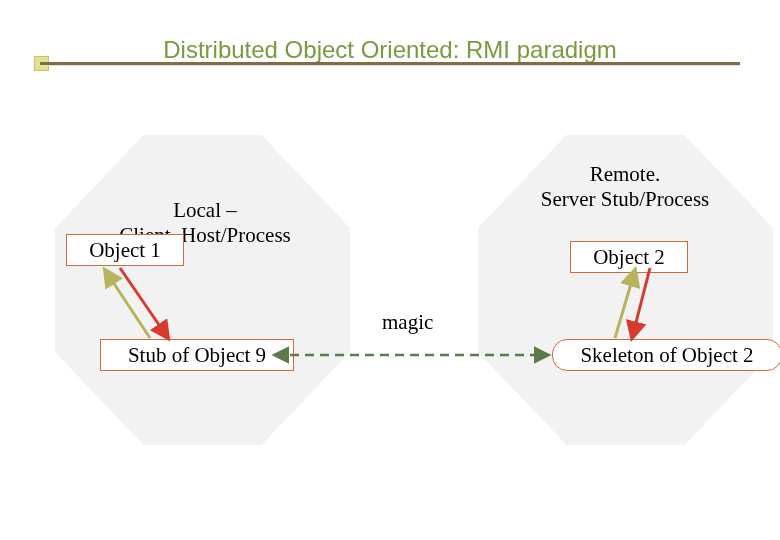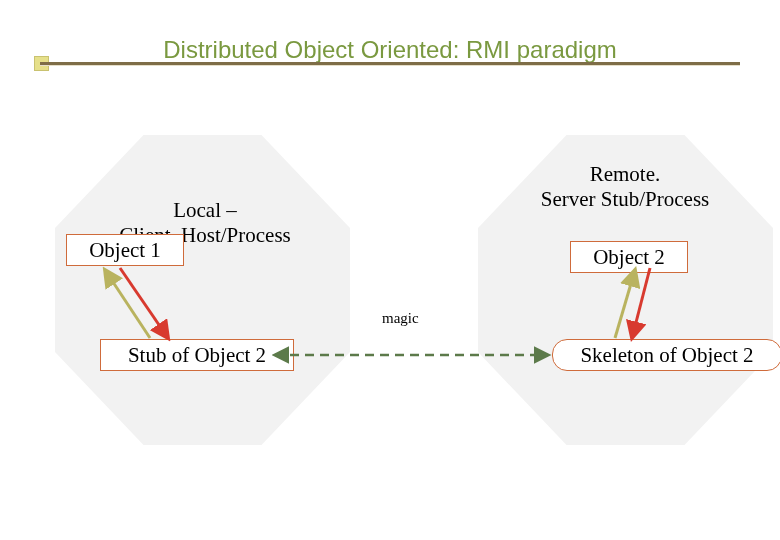--- a/index.html
+++ b/index.html
@@ -78,21 +78,21 @@
   }
   .box-obj1     { left: 66px;  top: 234px; width: 76px; }
   .box-stub     { left: 100px; top: 339px; width: 152px; }
   .box-obj2     { left: 570px; top: 234px; width: 76px; margin-top: 7px; }
   .box-skeleton { left: 552px; top: 339px; width: 188px; border-radius: 15px; }
 
   .magic {
     position: absolute;
     left: 382px;
     top: 310px;
-    font-size: 15px;
+    font-size: 21px;
   }
 
   svg.arrows {
     position: absolute;
     left: 0;
     top: 0;
     width: 780px;
     height: 540px;
     pointer-events: none;
   }
@@ -108,21 +108,21 @@
 
   <div class="octagon oct-left"></div>
   <div class="octagon oct-right"></div>
 
   <div class="host-label host-left">Local –
 Client  Host/Process</div>
   <div class="host-label host-right">Remote.
 Server Stub/Process</div>
 
   <div class="box box-obj1">Object 1</div>
-  <div class="box box-stub">Stub of Object 2</div>
+  <div class="box box-stub">Stub of Object 9</div>
   <div class="box box-obj2">Object 2</div>
   <div class="box box-skeleton">Skeleton of Object 2</div>
 
   <div class="magic">magic</div>
 
   <svg class="arrows" viewBox="0 0 780 540">
     <defs>
       <marker id="ahA" viewBox="0 0 10 10" refX="8" refY="5" markerWidth="7" markerHeight="7" orient="auto-start-reverse">
         <path d="M0,0 L10,5 L0,10 z" fill="#b9b35f"></path>
       </marker>

